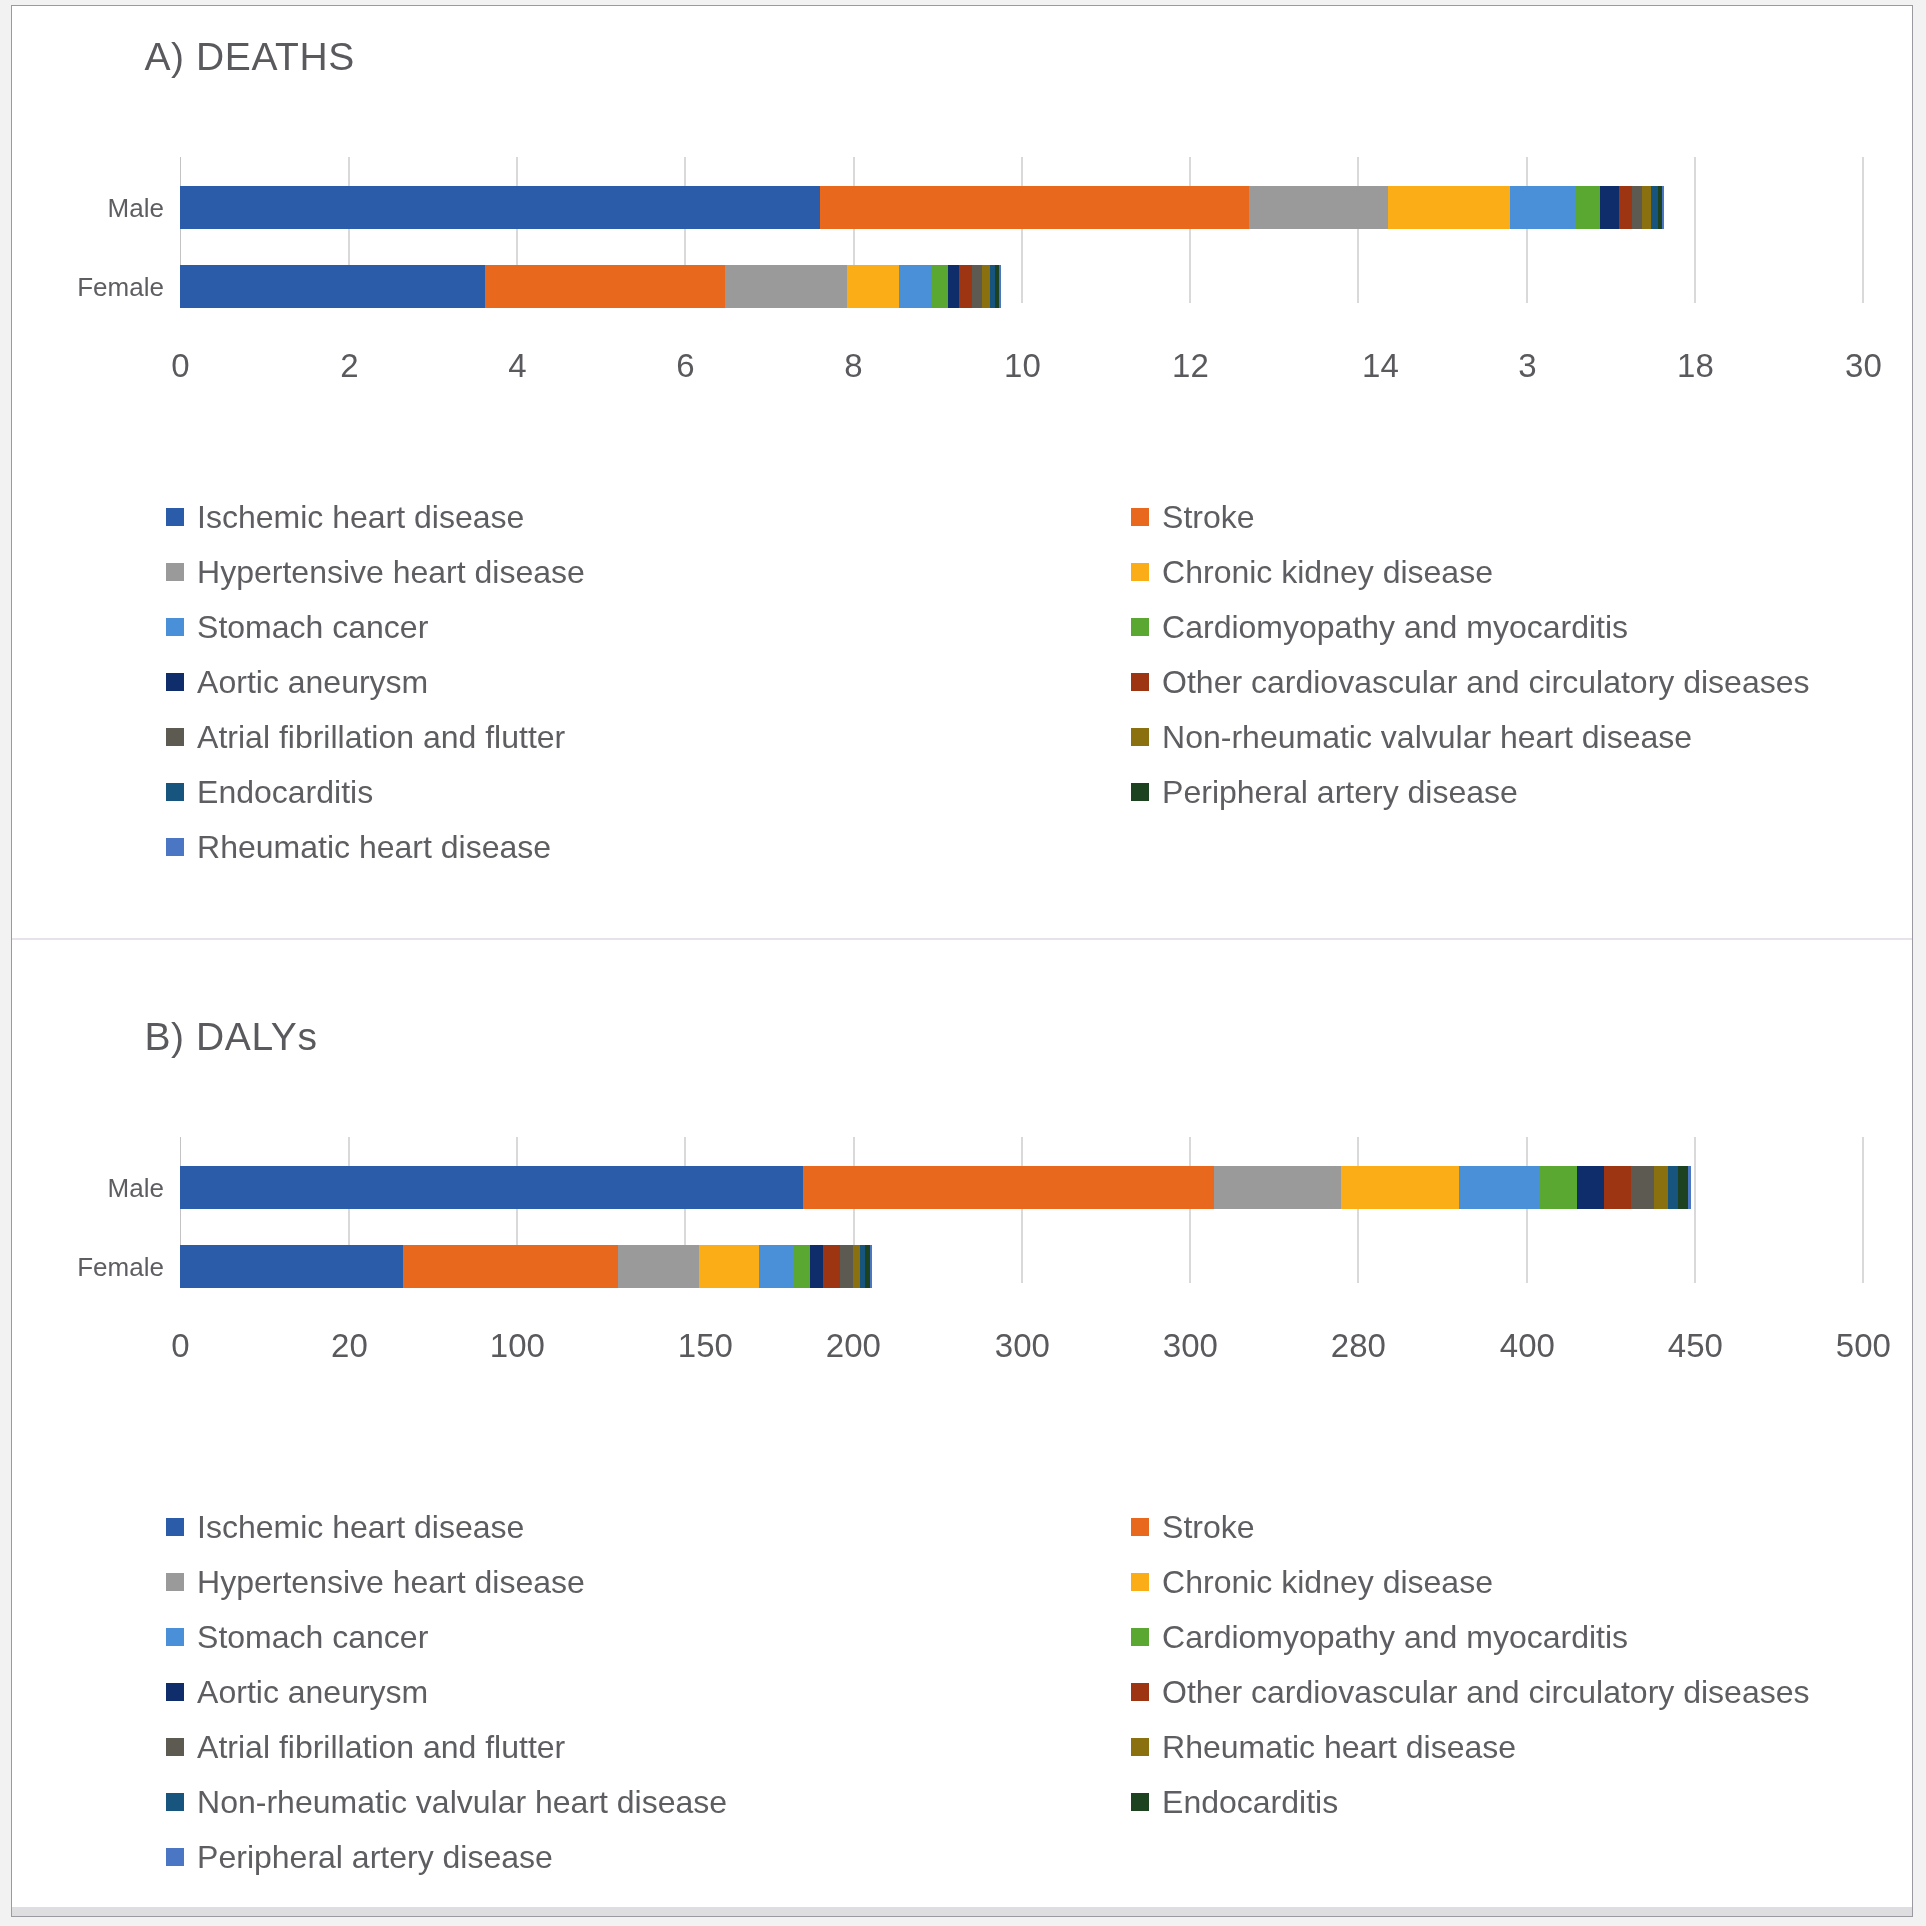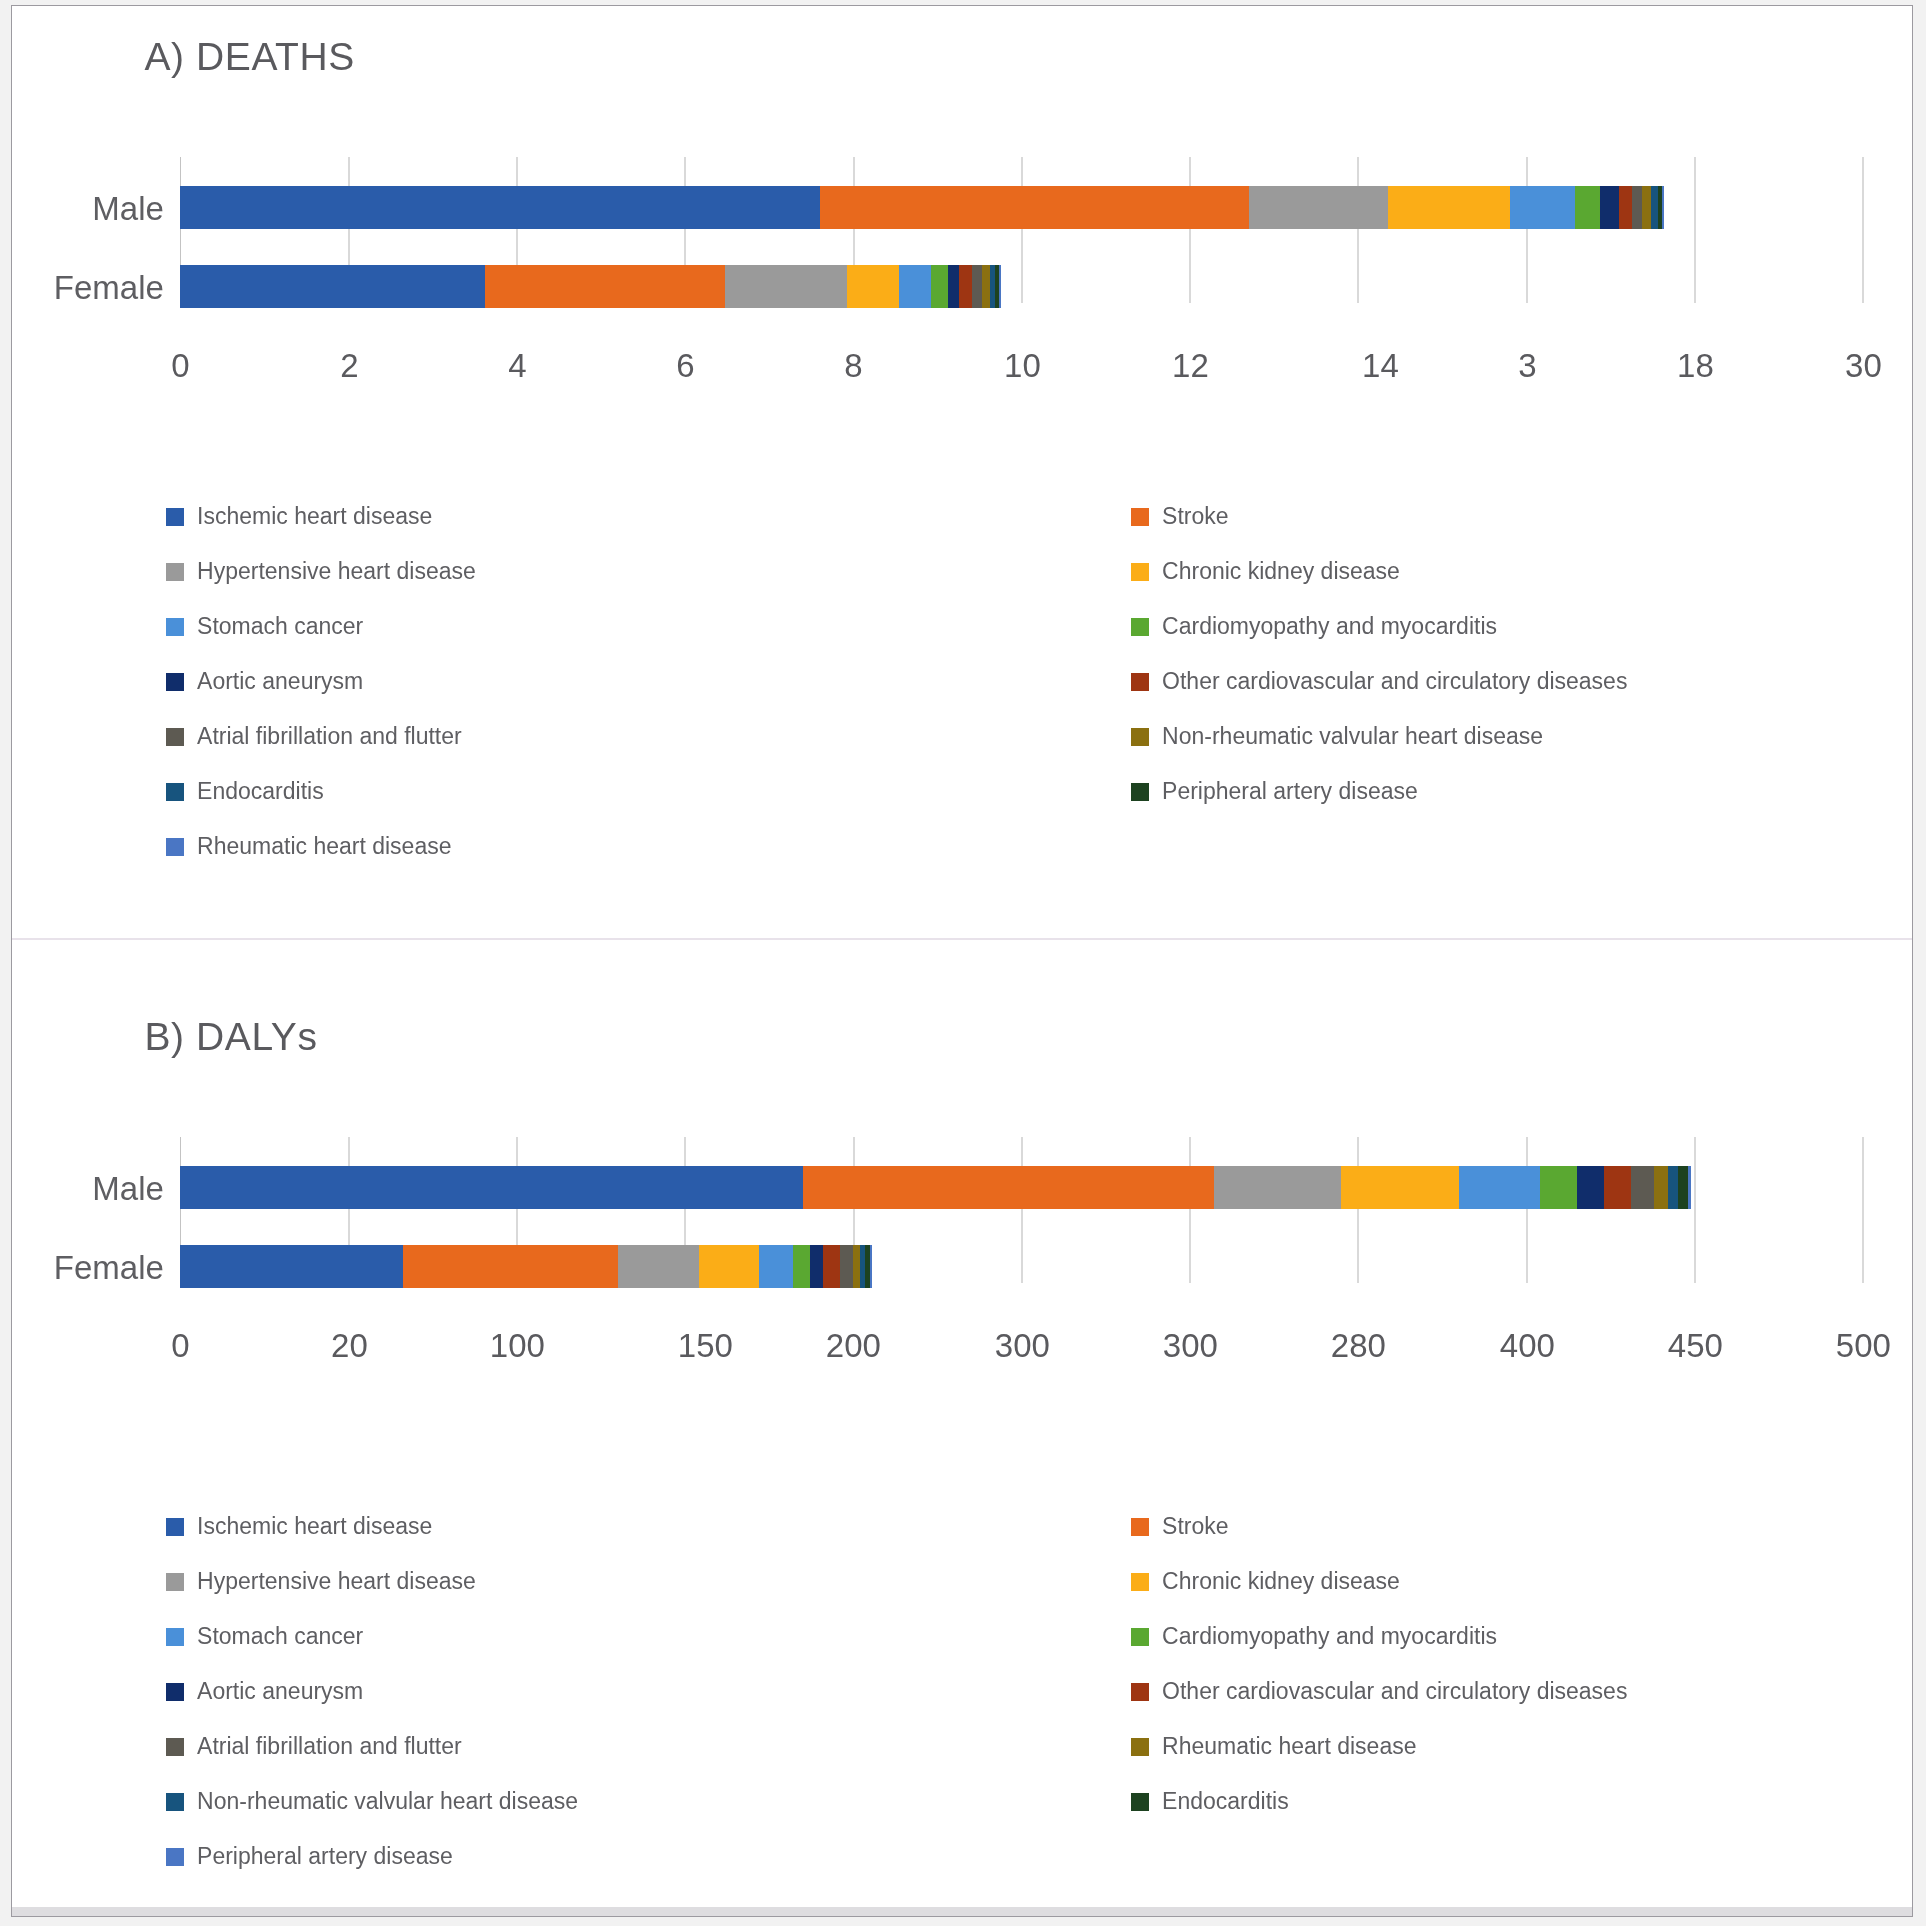--- a/index.html
+++ b/index.html
@@ -56,21 +56,21 @@
     width: 1.3px;
     background: #d9d9d9;
   }
   .gridline.axis0 {
     background: #c3c3c3;
   }
   .cat-label {
     position: absolute;
     right: 100%;
     margin-right: 16.5px;
-    font-size: 33px;
+    font-size: 26px;
     color: #5e5e62;
     white-space: nowrap;
     line-height: 1;
     transform: translateY(-50%);
   }
   .bar {
     position: absolute;
     display: flex;
     align-items: stretch;
     overflow: hidden;
@@ -101,21 +101,21 @@
     align-items: center;
     gap: 12.7px;
   }
   .legend-swatch {
     width: 18px;
     height: 18px;
     flex: 0 0 auto;
     display: block;
   }
   .legend-label {
-    font-size: 23px;
+    font-size: 32px;
     color: #5e5e62;
     white-space: nowrap;
     line-height: 1;
   }
   .bottom-strip {
     position: absolute;
     left: 0;
     right: 0;
     bottom: 0;
     height: 9px;

